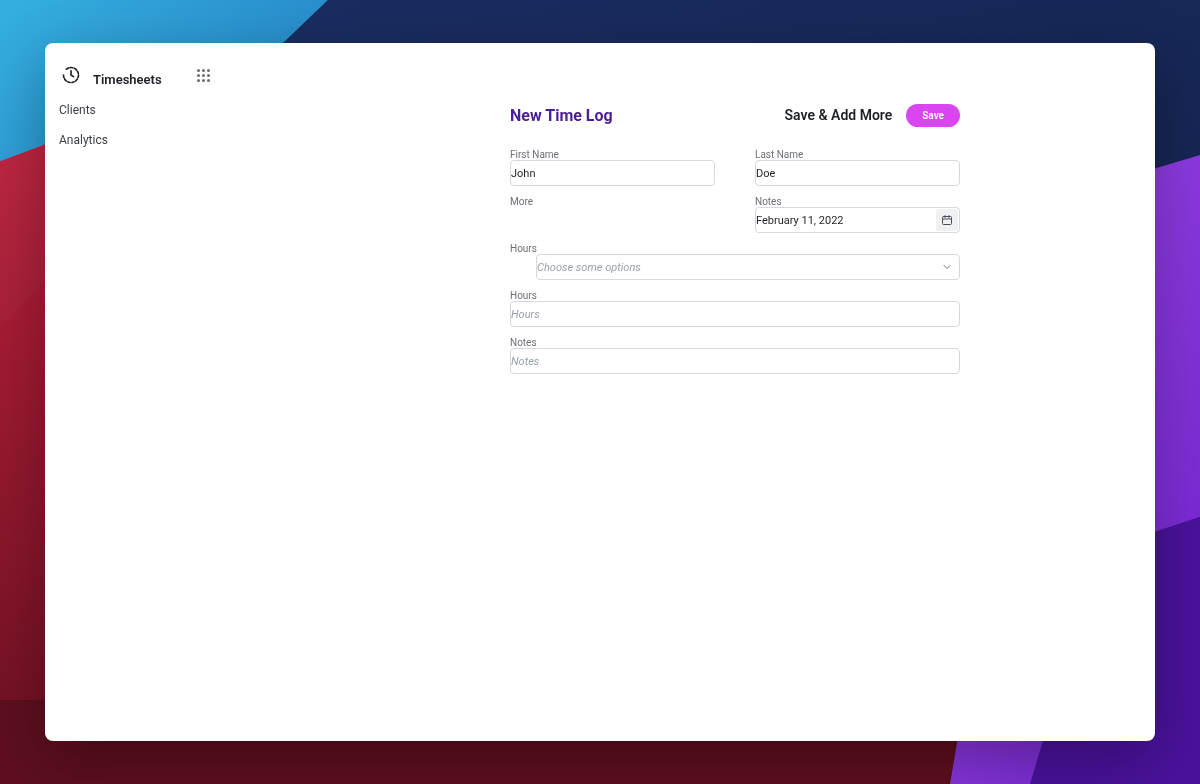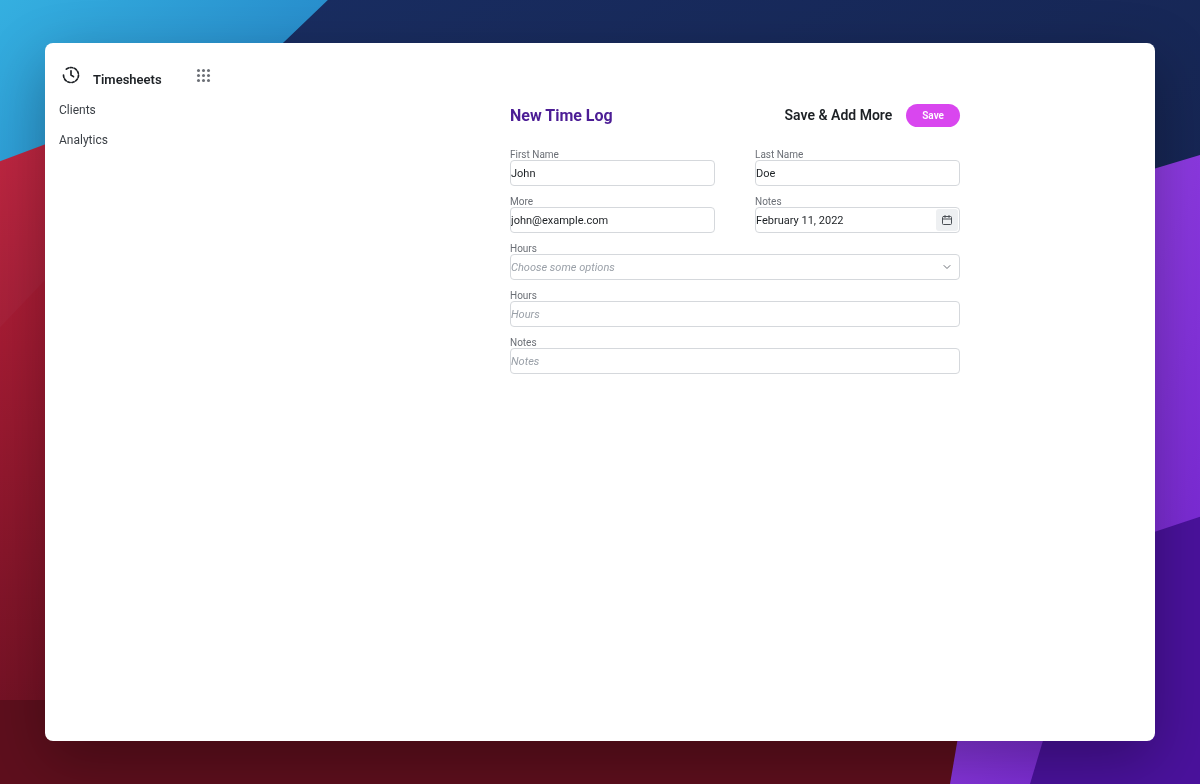--- a/index.html
+++ b/index.html
@@ -194,20 +194,21 @@
       border-radius: 3px;
       display: flex;
       align-items: center;
       justify-content: center;
       cursor: pointer;
     }
     .select-wrap {
       position: relative;
       display: flex;
       align-items: flex-end;
+      margin-left: 26px;
     }
     .select-wrap .field-input {
       padding-right: 28px;
       color: #9aa0a8;
       font-style: italic;
     }
     .chevron-icon-box {
       position: absolute;
       right: 6px;
       top: 50%;
@@ -300,21 +301,20 @@
             <input class="field-input filled" type="text" value="John" style="">
           </div>
 
           <div class="form-field">
             <label class="field-label">Last Name</label>
             <input class="field-input filled" type="text" value="Doe" style="">
           </div>
 
           <div class="form-field">
             <label class="field-label">More</label>
-            <input class="field-input filled" type="text" value="john@example.com" style="">
           </div>
 
           <div class="form-field">
             <label class="field-label">Notes</label>
             <div class="date-input-wrap">
               <input class="field-input filled" type="text" value="February 11, 2022" style="">
               <span class="date-icon-box">
                 <svg width="12" height="12" viewBox="0 0 24 24" fill="none" stroke="#4a4f55" stroke-width="2" stroke-linecap="round" stroke-linejoin="round">
                   <rect x="3" y="5" width="18" height="16" rx="2"></rect>
                   <line x1="3" y1="10" x2="21" y2="10"></line>

